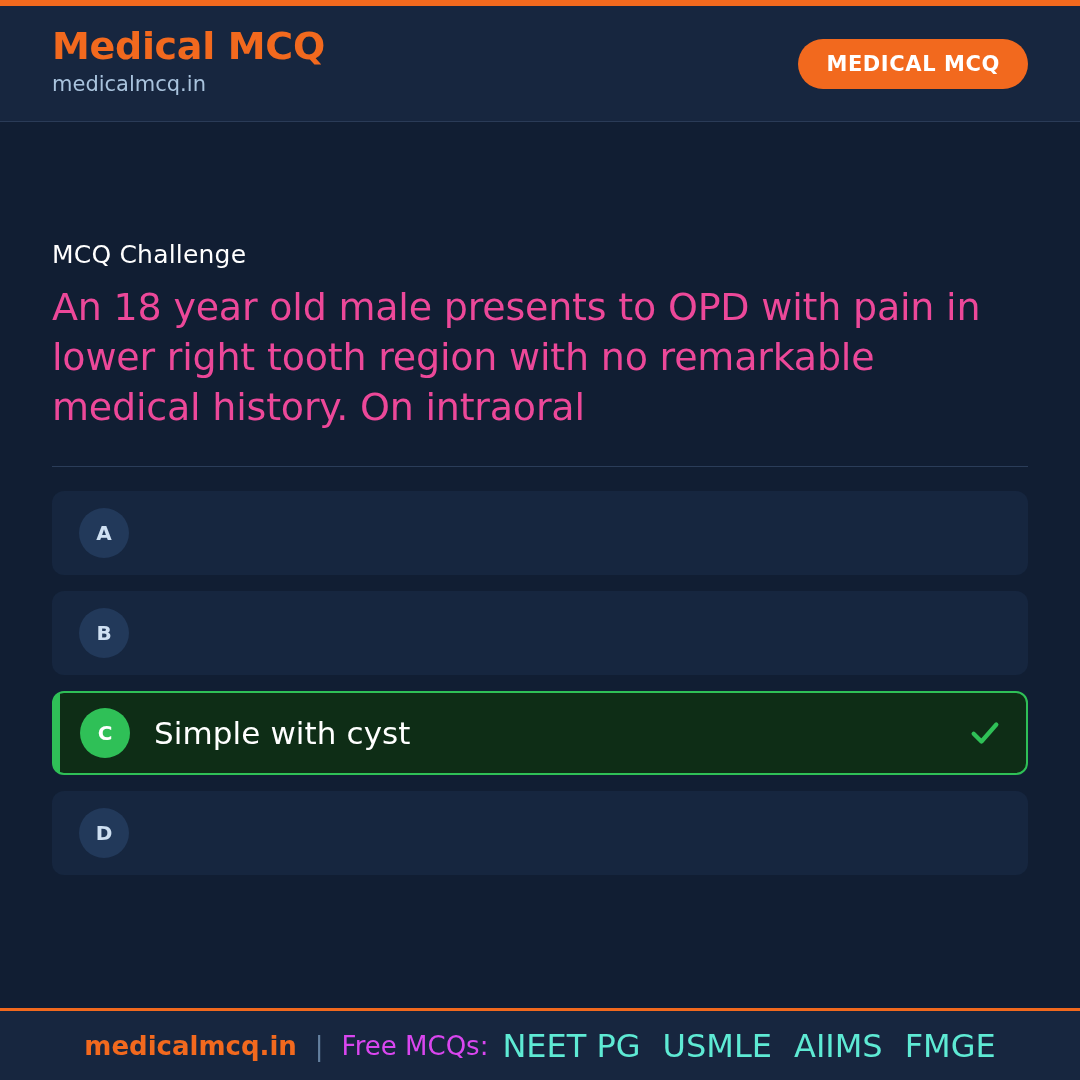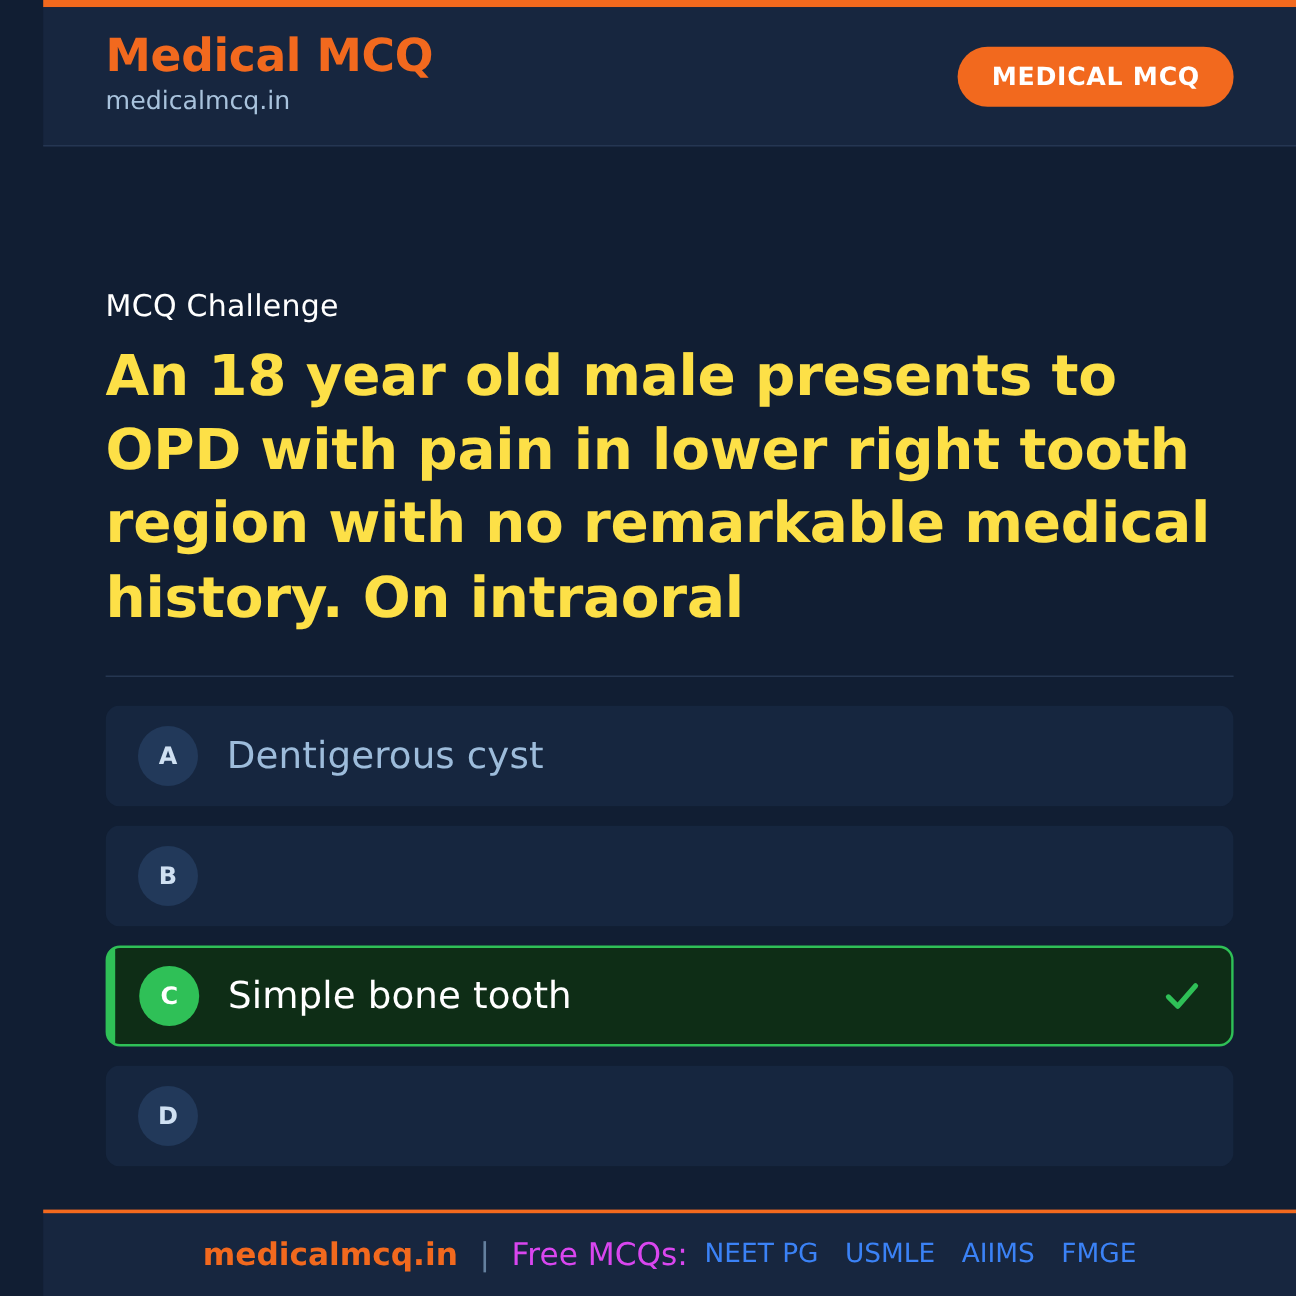--- a/index.html
+++ b/index.html
@@ -10,21 +10,20 @@
     font-family: "DejaVu Sans", sans-serif;
     overflow: hidden;
   }
   #page {
     position: relative;
     width: 1080px;
     height: 1080px;
     background: #111e33;
     display: flex;
     flex-direction: column;
-    padding-left: 36px;
   }
   
   .top-accent {
     height: 6px;
     width: 100%;
     background: #f2691e;
     flex: 0 0 auto;
   }
   
   .header {
@@ -68,23 +67,23 @@
     padding: 118px 52px 0 52px;
     position: relative;
   }
   .eyebrow {
     font-size: 25px;
     color: #ffffff;
     margin-bottom: 14px;
     letter-spacing: 0.2px;
   }
   .question {
-    font-size: 47px;
-    font-weight: bold;
-    color: #fde047;
+    font-size: 38px;
+    font-weight: normal;
+    color: #ec4899;
     line-height: 1.31;
     letter-spacing: -0.2px;
     max-width: 960px;
   }
   .divider {
     margin-top: 34px;
     height: 1px;
     background: #2b3d59;
     width: 100%;
   }
@@ -172,21 +171,21 @@
   .footer-sep {
     color: #64809f;
     font-size: 26px;
     margin: 0 18px;
   }
   .footer-text {
     color: #d946ef;
     font-size: 26px;
   }
   .footer-exams { display: inline-flex; gap: 22px; margin-left: 14px; }
-  .footer-exam { color: #3b82f6; font-size: 22px; }
+  .footer-exam { color: #5eead4; font-size: 32px; }
 </style>
 </head>
 <body>
 
 <div id="page">
 
   <div class="top-accent"></div>
 
   <div class="header">
     <div class="brand-block">
@@ -198,30 +197,29 @@
 
   <div class="main">
     <div class="eyebrow">MCQ Challenge</div>
     <div class="question">An 18 year old male presents to OPD with pain in lower right tooth region with no remarkable medical history. On intraoral</div>
     <div class="divider"></div>
 
     <div class="options">
 
       <div class="option">
         <div class="badge">A</div>
-        <div class="label">Dentigerous cyst</div>
       </div>
 
       <div class="option">
         <div class="badge">B</div>
       </div>
 
       <div class="option correct">
         <div class="badge">C</div>
-        <div class="label">Simple bone tooth</div>
+        <div class="label">Simple with cyst</div>
         <svg class="tick" viewBox="0 0 24 24" fill="none" stroke="#2fc057" stroke-width="3" stroke-linecap="round" stroke-linejoin="round">
           <path d="M4 12.5 L9.5 18 L20 6"></path>
         </svg>
       </div>
 
       <div class="option">
         <div class="badge">D</div>
       </div>
 
     </div>

